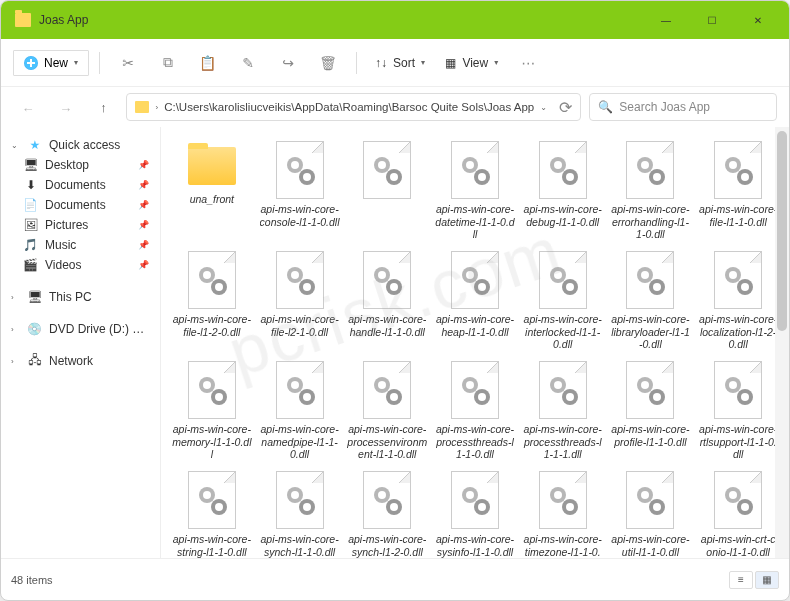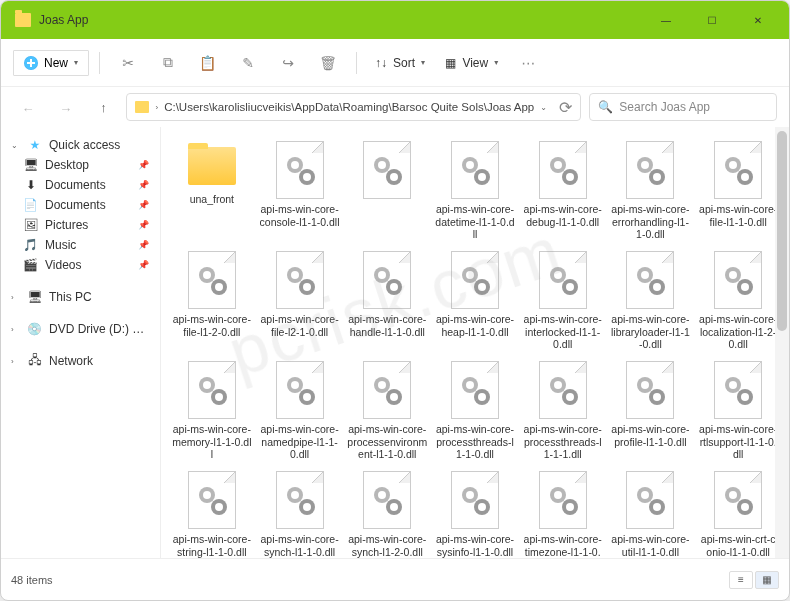--- a/index.html
+++ b/index.html
@@ -34,21 +34,21 @@
 .body { flex: 1; display: flex; min-height: 0; }
 .sidebar { width: 160px; border-right: 1px solid #eee; padding: 8px 4px; overflow-y: auto; font-size: 12px; }
 .sideitem { display: flex; align-items: center; gap: 6px; padding: 3px 6px; border-radius: 3px; cursor: pointer; color: #333; }
 .sideitem .caret { width: 10px; font-size: 8px; color: #666; }
 .sideitem .ico { width: 16px; height: 14px; display: flex; align-items: center; justify-content: center; font-size: 12px; }
 .sideitem .pin { margin-left: auto; color: #999; font-size: 9px; }
 .star { color: #4cc2ff; }
 .sidebar .group { margin-bottom: 12px; }
 .indent { padding-left: 18px; }
 
-.content { flex: 1; overflow-y: auto; padding: 10px 8px; position: relative; background: #fff; }
+.content { flex: 1; overflow-y: auto; padding: 10px 8px; position: relative; background: #fff; font-style: italic; }
 .grid { display: grid; grid-template-columns: repeat(7, 1fr); gap: 2px 2px; }
 .fileitem { display: flex; flex-direction: column; align-items: center; padding: 4px 2px; cursor: pointer; border-radius: 2px; }
 .folder-thumb { width: 58px; height: 48px; position: relative; margin-bottom: 4px; }
 .folder-thumb::before { content:''; position:absolute; left:5px; top:6px; width:48px; height:38px; background: linear-gradient(#ffe08a,#ffc93c); border-radius: 2px; }
 .folder-thumb::after { content:''; position:absolute; left:5px; top:2px; width:20px; height:6px; background:#ffd860; border-radius:2px 2px 0 0; }
 .dll-thumb { width: 48px; height: 58px; background: #fff; border: 1px solid #ccc; position: relative; margin-bottom: 4px; }
 .dll-thumb::before { content:''; position:absolute; right:0; top:0; width:11px; height:11px; background:linear-gradient(135deg,#fff 48%,#ccc 50%,#f0f0f0 52%); }
 .gear-group { position:absolute; left:50%; top:50%; transform:translate(-50%,-50%); width:30px; height:30px; opacity:0.6; }
 .gear { position:absolute; width:16px; height:16px; border-radius:50%; background:#888; }
 .gear.g1 { left:2px; top:2px; }

